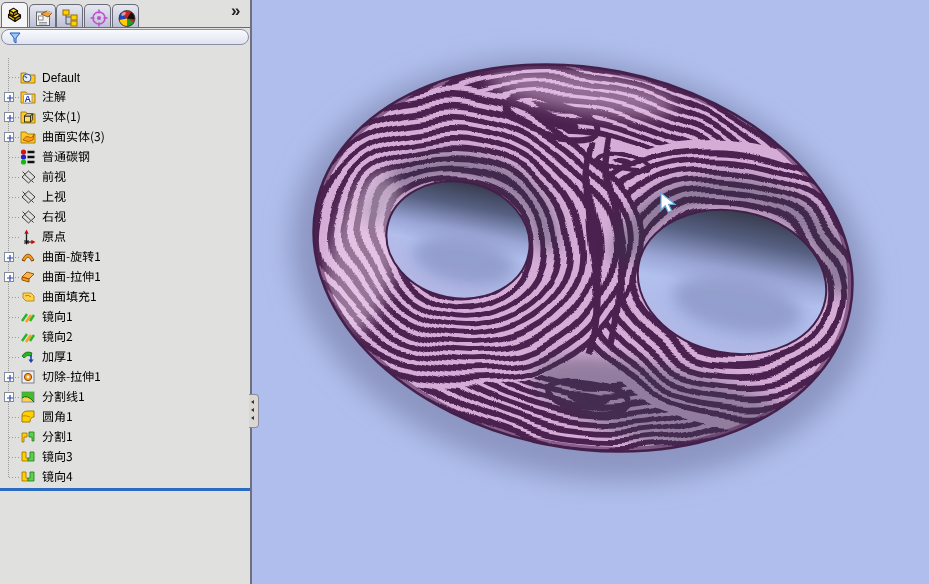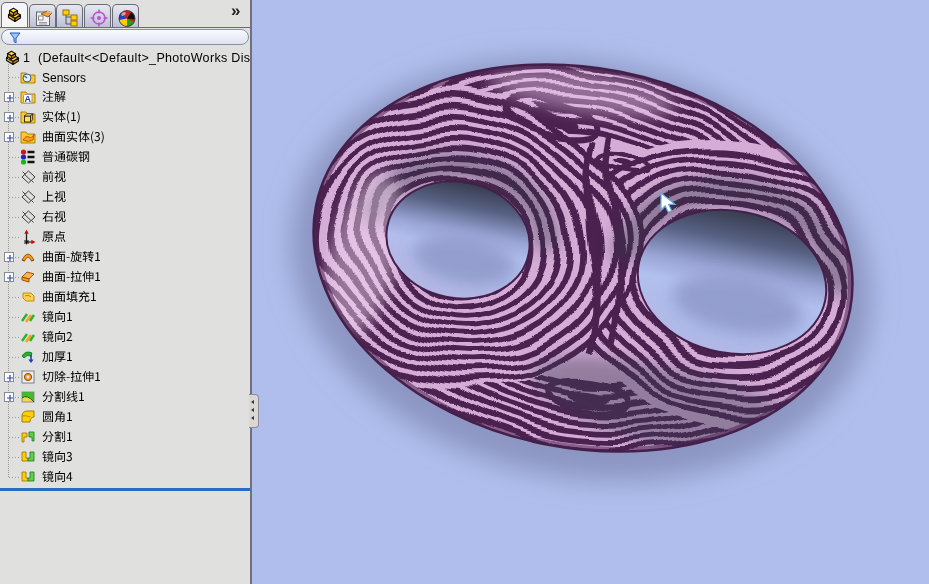--- a/index.html
+++ b/index.html
@@ -183,42 +183,29 @@
         <ellipse cx="6.5" cy="6" rx="2.5" ry="1.5" fill="#ffffff" opacity="0.55" transform="rotate(-30 6.5 6)"></ellipse>
       </svg>
     </div>
   <div id="chev">»</div>
   <div id="tabline"></div>
   <div id="filter">
       <svg width="14" height="14" viewBox="0 0 14 14">
         <path d="M2 2 h10 l-4 5 v5 l-2 -1.5 v-3.5 Z" fill="#9ecbf0" stroke="#2255cc" stroke-width="1"></path>
       </svg>
     </div>
-  <div id="row0">
-      <svg width="16" height="16" viewBox="0 0 16 16">
-        <g stroke="#111" stroke-width="1.1" stroke-linejoin="round">
-          <path d="M2.5 8.5 L8 5.2 L14.5 9 L9 12.5 Z" fill="#ffd92a"></path>
-          <path d="M2.5 8.5 L9 12.5 L9 15.5 L2.5 11.5 Z" fill="#e8b400"></path>
-          <path d="M9 12.5 L14.5 9 L14.5 12 L9 15.5 Z" fill="#b8880a"></path>
-          <path d="M3.5 4.5 L7.5 2.2 L11.5 4.6 L7.5 6.9 Z" fill="#ffd92a"></path>
-          <path d="M3.5 4.5 L7.5 6.9 L7.5 10 L3.5 7.6 Z" fill="#e8b400"></path>
-          <path d="M7.5 6.9 L11.5 4.6 L11.5 7.7 L7.5 10 Z" fill="#b8880a"></path>
-        </g>
-      </svg>
-      <span class="t">1&nbsp;&nbsp;(Default&lt;&lt;Default&gt;_PhotoWorks Dis</span>
-    </div>
   <div id="vline"></div>
   <div id="tree">
       <div class="row" style="top:67px">
         <span class="ric"><svg width="16" height="16" viewBox="0 0 16 16">
             <path d="M1 4 h5 l1.5 2 H15 v8 H1 Z" fill="#ffc926" stroke="#9a7000" stroke-width="0.8"></path>
             <circle cx="7" cy="9" r="4" fill="#e8eef5" stroke="#335b9e"></circle>
             <path d="M7 9 L4.5 7" stroke="#335b9e" stroke-width="1.2"></path>
           </svg></span>
-        <span class="atext">Sensors</span>
+        <span class="atext">Default</span>
       </div>
 <div class="row" style="top:87px">
         <span class="plus">
           <svg width="10" height="10">
             <path d="M2 5 h6 M5 2 v6" stroke="#2a4ab0" stroke-width="1.2"></path>
           </svg>
         </span>
         <span class="ric"><svg width="16" height="16" viewBox="0 0 16 16">
             <path d="M1 3 h5 l1.5 2 H15 v9 H1 Z" fill="#ffc926" stroke="#9a7000" stroke-width="0.8"></path>
             <rect x="3.5" y="5.5" width="8.5" height="8.5" rx="1" fill="#fff" stroke="#999"></rect>

